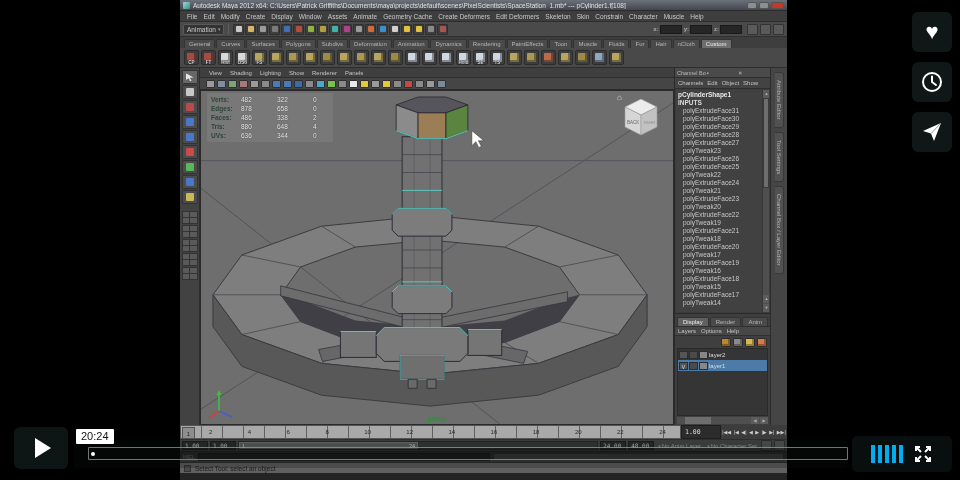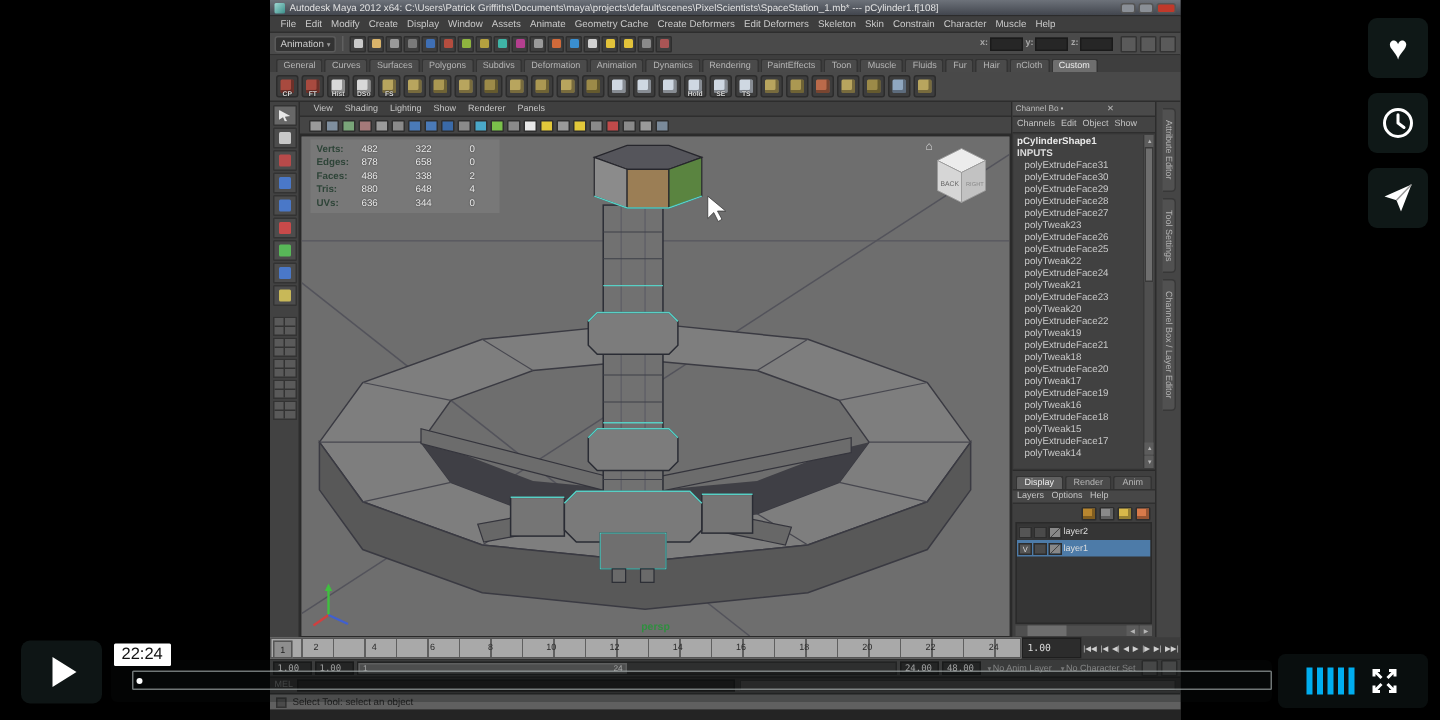--- a/index.html
+++ b/index.html
@@ -822,21 +822,21 @@
     </div>
     <div class="bstrip"></div>
   </div>
 
   <div class="progpanel"></div>
 
   <div class="playbtn">
     <span class="ptri"></span>
   </div>
 
-  <div class="tstamp">22:24</div>
+  <div class="tstamp">20:24</div>
 
   <div class="progress">
     <span class="phandle"></span>
   </div>
 
   <div class="ctrlpanel">
     <span class="vol">
       <span class="vbar" style="background: rgb(0, 173, 239);"></span>
         <span class="vbar" style="background: rgb(0, 173, 239);"></span>
       <span class="vbar" style="background: rgb(0, 173, 239);"></span>

